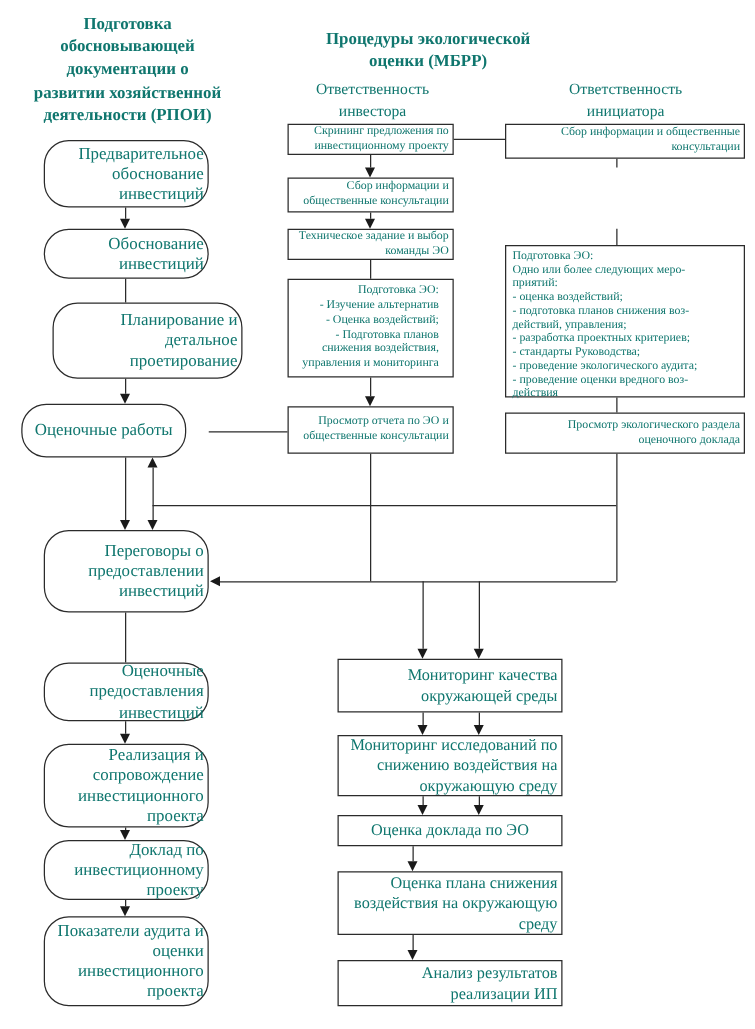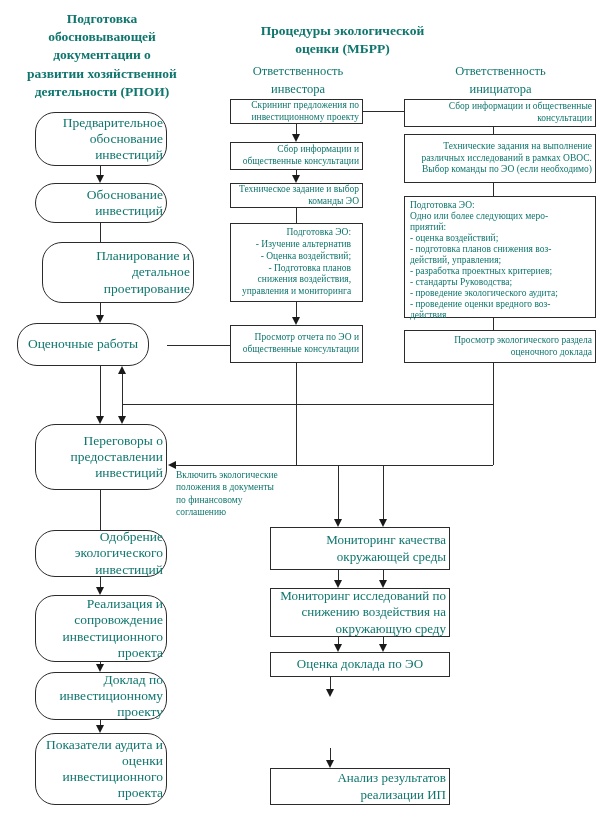--- a/index.html
+++ b/index.html
@@ -59,60 +59,56 @@
   <div class="subhdr" style="left:228px;top:63px;width:140px;">Ответственность
 инвестора</div>
   <div class="subhdr" style="left:408px;top:63px;width:185px;">Ответственность
 инициатора</div>
 
   <div class="box f-l" style="left:35px;top:112px;width:132px;height:54px;">Предварительное обоснование инвестиций</div>
   <div class="box f-l" style="left:35px;top:183px;width:132px;height:40px;">Обоснование инвестиций</div>
   <div class="box f-l" style="left:42px;top:242px;width:152px;height:61px;">Планирование и детальное проетирование</div>
   <div class="box f-l" style="left:17px;top:323px;width:132px;height:43px;">Оценочные работы</div>
   <div class="box f-l" style="left:35px;top:424px;width:132px;height:66px;">Переговоры о предоставлении инвестиций</div>
-  <div class="box f-l" style="left:35px;top:530px;width:132px;height:47px;">Одобрение экологического инвестиций</div>
+  <div class="box f-l" style="left:35px;top:530px;width:132px;height:47px;">Оценочные предоставления инвестиций</div>
   <div class="box f-l" style="left:35px;top:595px;width:132px;height:67px;">Реализация и сопровождение инвестиционного проекта</div>
   <div class="box f-l" style="left:35px;top:672px;width:132px;height:48px;">Доклад по инвестиционному проекту</div>
   <div class="box f-l" style="left:35px;top:733px;width:132px;height:72px;">Показатели аудита и оценки инвестиционного проекта</div>
 
   <div class="box f-m" style="left:230px;top:99px;width:133px;height:25px;">Скрининг предложения по инвестиционному проекту</div>
   <div class="box f-m" style="left:230px;top:142px;width:133px;height:28px;">Сбор информации и общественные консультации</div>
   <div class="box f-m" style="left:230px;top:183px;width:133px;height:25px;">Техническое задание и выбор команды ЭО</div>
   <div class="box f-m" style="left:230px;top:223px;width:133px;height:79px;">Подготовка ЭО:
 - Изучение альтернатив
 - Оценка воздействий;
 - Подготовка планов
 снижения воздействия,
 управления и мониторинга</div>
   <div class="box f-m" style="left:230px;top:325px;width:133px;height:38px;">Просмотр отчета по ЭО и общественные консультации</div>
 
   <div class="box f-m" style="left:404px;top:99px;width:192px;height:28px;">Сбор информации и общественные консультации</div>
-  <div class="box f-m" style="left:404px;top:134px;width:192px;height:49px;">Технические задания на выполнение различных исследований в рамках ОВОС. Выбор команды по ЭО (если необходимо)</div>
   <div class="box f-m left-align" style="left:404px;top:196px;width:192px;height:122px;">Подготовка ЭО:
 Одно или более следующих меро-
 приятий:
 - оценка воздействий;
 - подготовка планов снижения воз-
 действий, управления;
 - разработка проектных критериев;
 - стандарты Руководства;
 - проведение экологического аудита;
 - проведение оценки вредного воз-
 действия</div>
   <div class="box f-m" style="left:404px;top:330px;width:192px;height:33px;">Просмотр экологического раздела оценочного доклада</div>
 
   <div class="box f-mon" style="left:270px;top:527px;width:180px;height:43px;">Мониторинг качества окружающей среды</div>
   <div class="box f-mon" style="left:270px;top:588px;width:180px;height:49px;">Мониторинг исследований по снижению воздействия на окружающую среду</div>
   <div class="box f-mon" style="left:270px;top:652px;width:180px;height:25px;">Оценка доклада по ЭО</div>
+  <div class="box f-mon" style="left:270px;top:697px;width:180px;height:51px;">Оценка плана снижения воздействия на окружающую среду</div>
   <div class="box f-mon" style="left:270px;top:768px;width:180px;height:37px;">Анализ результатов реализации ИП</div>
 
-  <div class="note" style="left:176px;top:469px;width:135px;">Включить экологические
-положения в документы
-по финансовому
-соглашению</div>
 
   <div class="vline" style="left:100px;top:166px;height:9px;"></div>
   <div class="arr down" style="left:96px;top:175px;"></div>
 
   <div class="vline" style="left:100px;top:223px;height:19px;"></div>
 
   <div class="vline" style="left:100px;top:303px;height:12px;"></div>
   <div class="arr down" style="left:96px;top:315px;"></div>
 
   <div class="vline" style="left:100px;top:366px;height:50px;"></div>

